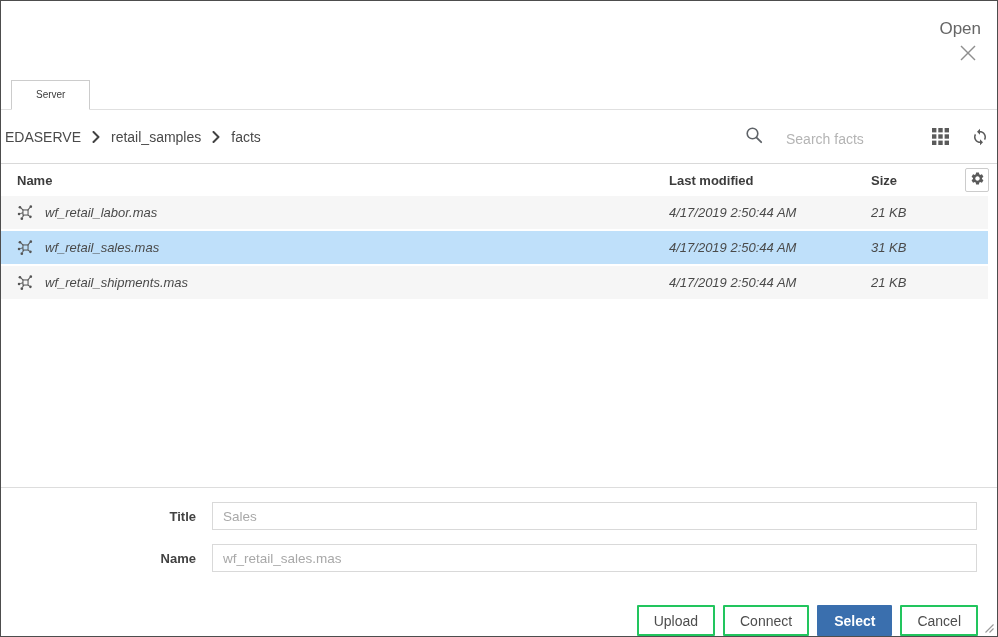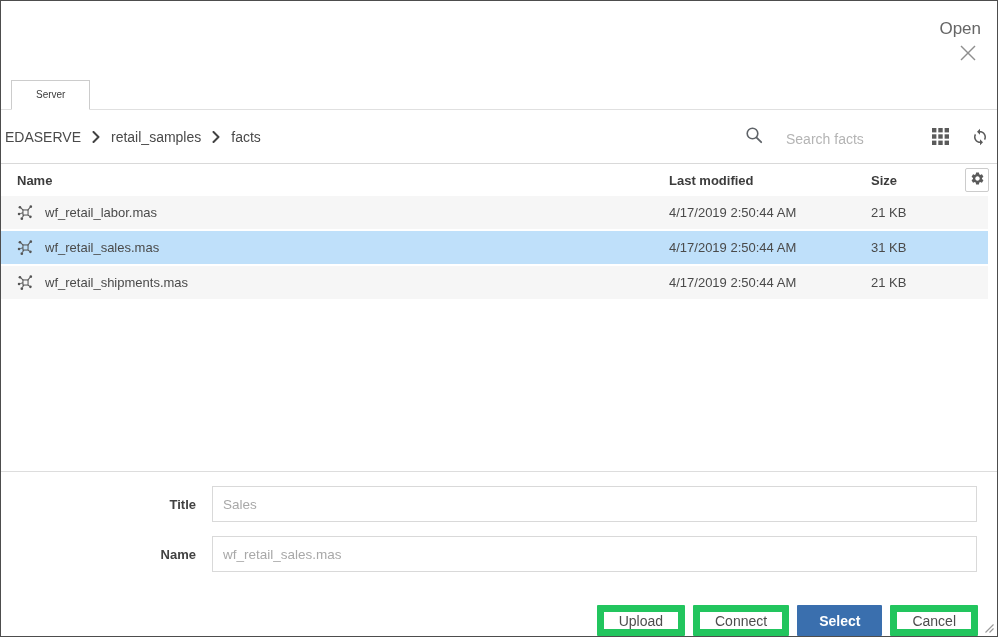--- a/index.html
+++ b/index.html
@@ -48,40 +48,40 @@
   .col-name { flex:0 0 668px; padding-left:16px; display:flex; align-items:center; gap:11px; }
   .col-mod  { flex:0 0 202px; }
   .col-size { flex:1; }
   .col-gear { flex:0 0 40px; display:flex; justify-content:flex-end; padding-right:8px; }
   .gear-box { width:24px; height:24px; border:1px solid #ccc; border-radius:2px;
     background:#fff; display:flex; align-items:center; justify-content:center;
     padding:0; cursor:pointer; }
 
   .rows { border-right:9px solid #fff; }
   .row { display:flex; align-items:center; height:35px; background:#f6f6f6;
-    border-bottom:2px solid #fff; font-size:13px; color:#4a4a4a; cursor:pointer; }
+    border-bottom:2px solid #fff; font-size:13px; color:#4a4a4a; cursor:pointer;font-style:italic; }
   .row.selected { background:#bfe0fa; }
   .row .file-icon { line-height:0; }
 
   .list-spacer { flex:1; background:#fff; }
 
   
   .form { border-top:1px solid #ddd; padding:14px 20px 0 0; }
   .form-row { display:flex; align-items:center; margin-bottom:14px; }
   .form-label { flex:0 0 195px; text-align:right; font-weight:bold; font-size:13px;
     color:#424242; }
   .form-input-wrap { flex:1; margin-left:16px; }
-  .form input { width:100%; height:36px; border:1px solid #d9d9d9; background:#fff;
+  .form input { width:100%; height:28px; border:1px solid #d9d9d9; background:#fff;
     padding:0 10px; font-size:13.5px; color:#424242; font-family:"Liberation Sans",sans-serif;
     outline:none; }
   .form input::placeholder { color:#a8a8a8; }
 
   
   .footer { display:flex; justify-content:flex-end; gap:8px; padding:19px 19px 0 0; }
-  .btn { min-width:70px; height:31px; background:#fff; border:7px solid #22c55e;
+  .btn { min-width:70px; height:31px; background:#fff; border:2px solid #22c55e;
     color:#4d4d4d; font-size:14px; padding:0 15px; border-radius:1px; cursor:pointer;
     font-family:"Liberation Sans",sans-serif; }
   .btn.primary { background:#3a6fae; border-color:#3a6fae; color:#fff; font-weight:bold; }
 
   .resize-handle { position:absolute; right:3px; bottom:3px; line-height:0; cursor:nwse-resize; }
 </style>
 </head>
 <body>
 
 <div class="dialog">

